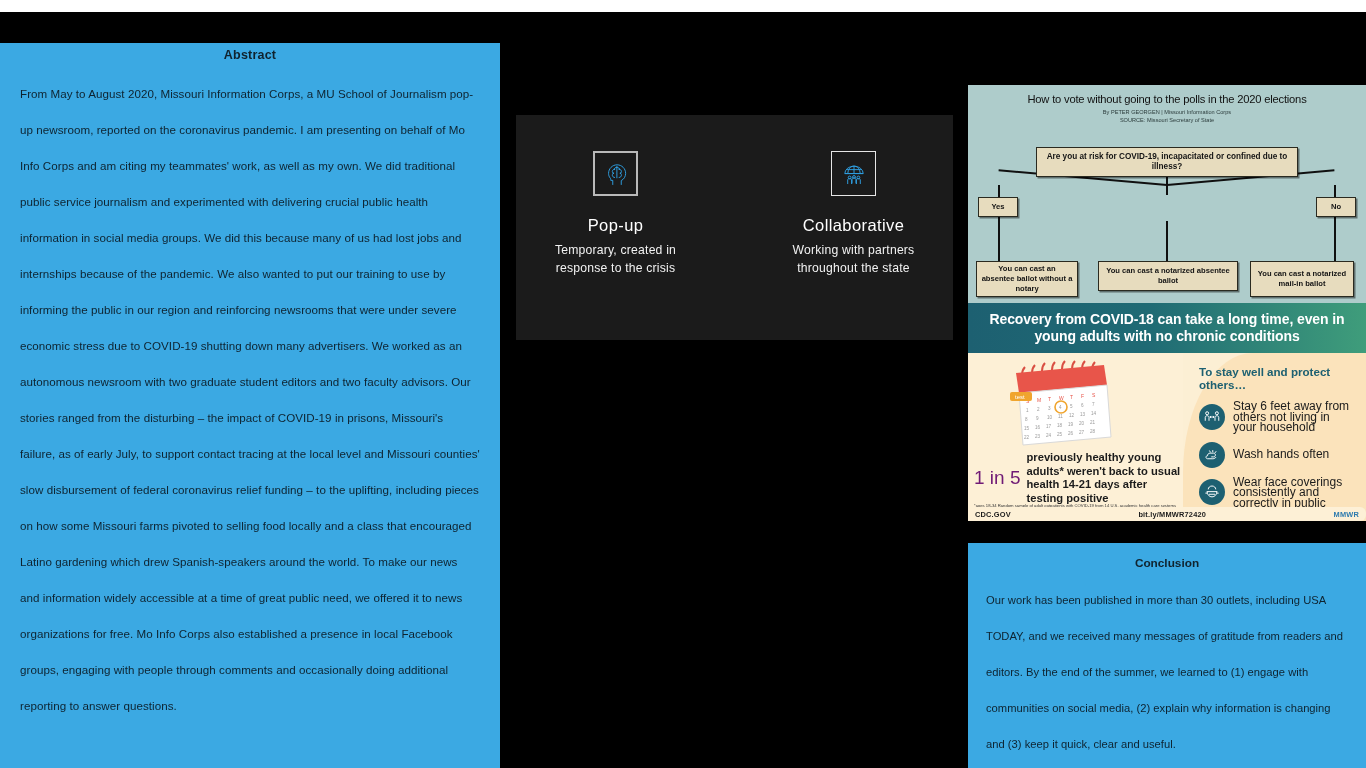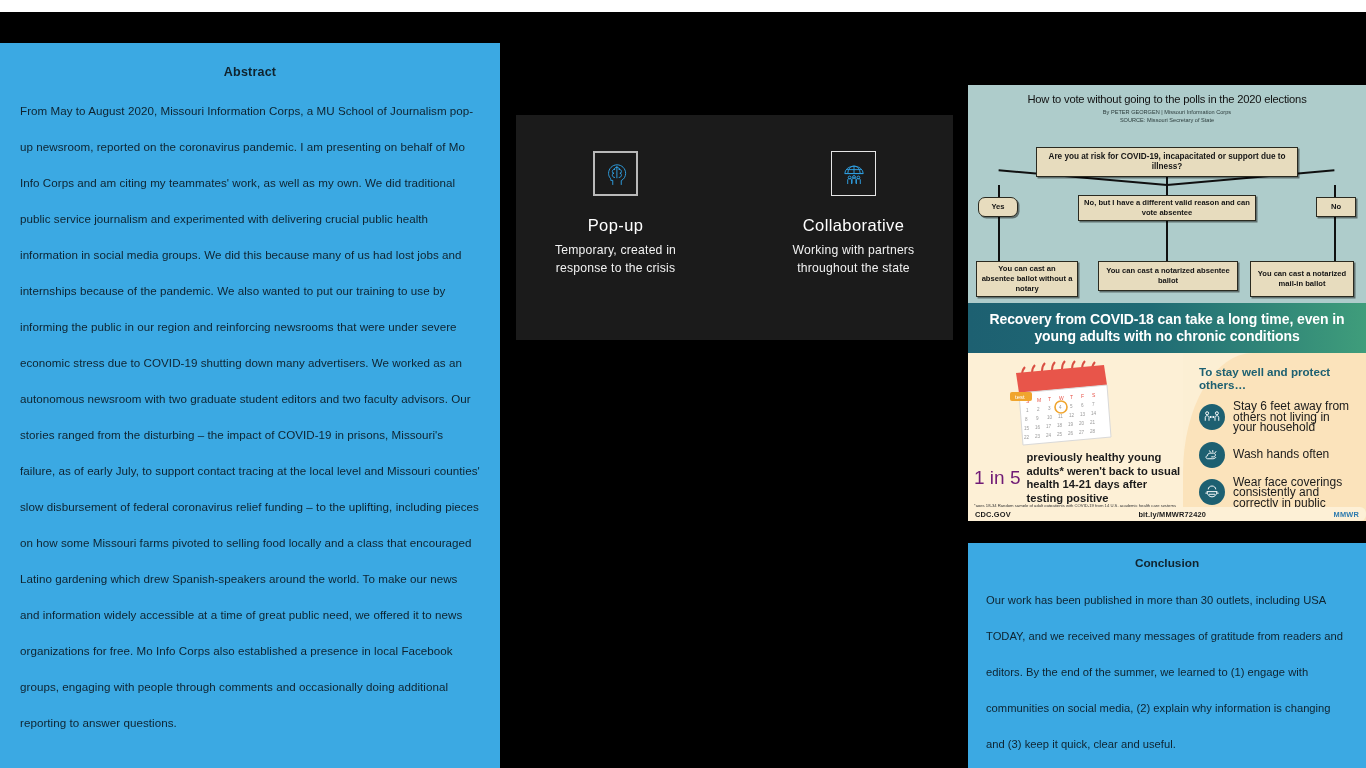--- a/index.html
+++ b/index.html
@@ -12,21 +12,21 @@
   #stage { position: relative; width: 1366px; height: 768px; background: #000; }
 
   .top-white-strip {
     position: absolute; left: 0; top: 0; width: 1366px; height: 12px; background: #ffffff;
   }
 
   
   #abstract-panel {
     position: absolute; left: 0; top: 43px; width: 500px; height: 725px;
     background: #3BA9E3;
-    padding: 22px 20px 0 20px;
+    padding: 5px 20px 0 20px;
   }
   #abstract-title {
     text-align: center; font-size: 12.5px; font-weight: bold; color: #10232e;
     letter-spacing: .2px; margin-bottom: 14px;
   }
   #abstract-body {
     font-size: 11.6px; color: #0e2330; line-height: 36px; letter-spacing: .05px;
     text-align: left;
   }
 
@@ -66,21 +66,21 @@
   #flow-byline {
     text-align: center; font-size: 5.6px; color: #2c3c3c; line-height: 8px; margin-top: 3px;
   }
   .flow-box {
     position: absolute; background: #E7DCBE; border: 1.2px solid #2a2a20;
     box-shadow: 1.5px 1.5px 0 rgba(0,0,0,.45);
     display: flex; align-items: center; justify-content: center; text-align: center;
     font-size: 7.6px; font-weight: bold; color: #151515; line-height: 10px; padding: 2px 4px;
   }
   #flow-q      { left: 68px;  top: 62px;  width: 262px; height: 30px; font-size: 8.2px; }
-  #flow-yes    { left: 10px;  top: 112px; width: 40px;  height: 20px; border-radius: 7px; }
+  #flow-yes    { left: 10px;  top: 112px; width: 40px;  height: 20px; }
   #flow-mid    { left: 110px; top: 110px; width: 178px; height: 26px; }
   #flow-no     { left: 348px; top: 112px; width: 40px;  height: 20px; }
   #flow-r1     { left: 8px;   top: 176px; width: 102px; height: 36px; }
   #flow-r2     { left: 130px; top: 176px; width: 140px; height: 30px; }
   #flow-r3     { left: 282px; top: 176px; width: 104px; height: 36px; }
   .flow-line { position: absolute; background: #101010; }
 
   
   #cdc-panel {
     position: absolute; left: 968px; top: 303px; width: 398px; height: 218px;
@@ -190,23 +190,22 @@
 
     <div class="flow-line" style="left:198px; top:92px; width:1.6px; height:18px;"></div>
     <div class="flow-line" style="left:30px;  top:100px; width:1.6px; height:12px;"></div>
     <div class="flow-line" style="left:366px; top:100px; width:1.6px; height:12px;"></div>
     <div class="flow-line" style="left:30px;  top:99px;  width:169px; height:1.6px; transform:rotate(5deg); transform-origin:right center;"></div>
     <div class="flow-line" style="left:199px; top:99px;  width:168px; height:1.6px; transform:rotate(-5deg); transform-origin:left center;"></div>
     <div class="flow-line" style="left:30px;  top:132px; width:1.6px; height:44px;"></div>
     <div class="flow-line" style="left:198px; top:136px; width:1.6px; height:40px;"></div>
     <div class="flow-line" style="left:366px; top:132px; width:1.6px; height:44px;"></div>
 
-    <div class="flow-box" id="flow-q">Are you at risk for COVID-19, incapacitated or support due to illness?</div>
+    <div class="flow-box" id="flow-q">Are you at risk for COVID-19, incapacitated or confined due to illness?</div>
     <div class="flow-box" id="flow-yes">Yes</div>
-    <div class="flow-box" id="flow-mid">No, but I have a different valid reason and can vote absentee</div>
     <div class="flow-box" id="flow-no">No</div>
     <div class="flow-box" id="flow-r1">You can cast an absentee ballot without a notary</div>
     <div class="flow-box" id="flow-r2">You can cast a notarized absentee ballot</div>
     <div class="flow-box" id="flow-r3">You can cast a notarized mail-in ballot</div>
   </section>
 
   <section id="cdc-panel">
     <div id="cdc-header">
       <div id="cdc-header-text">Recovery from COVID-18 can take a long time, even in young adults with no chronic conditions</div>
     </div>

